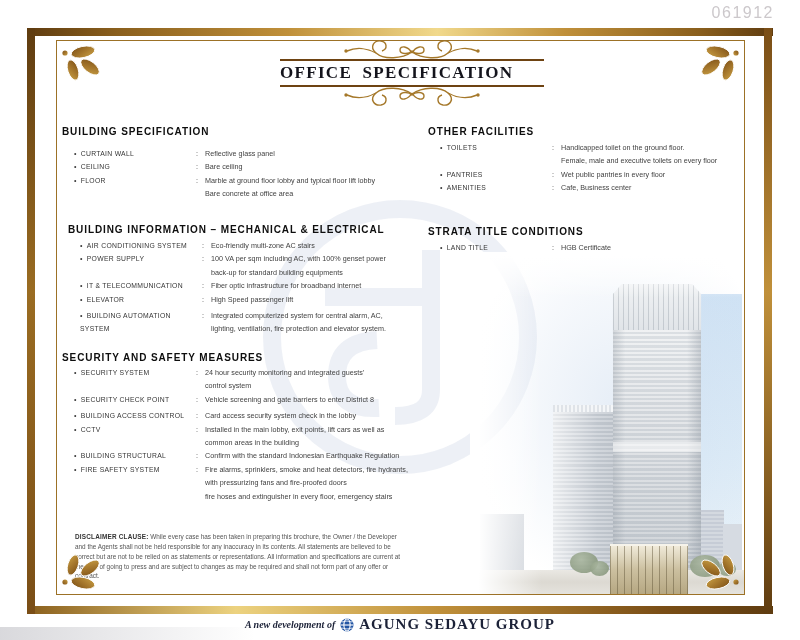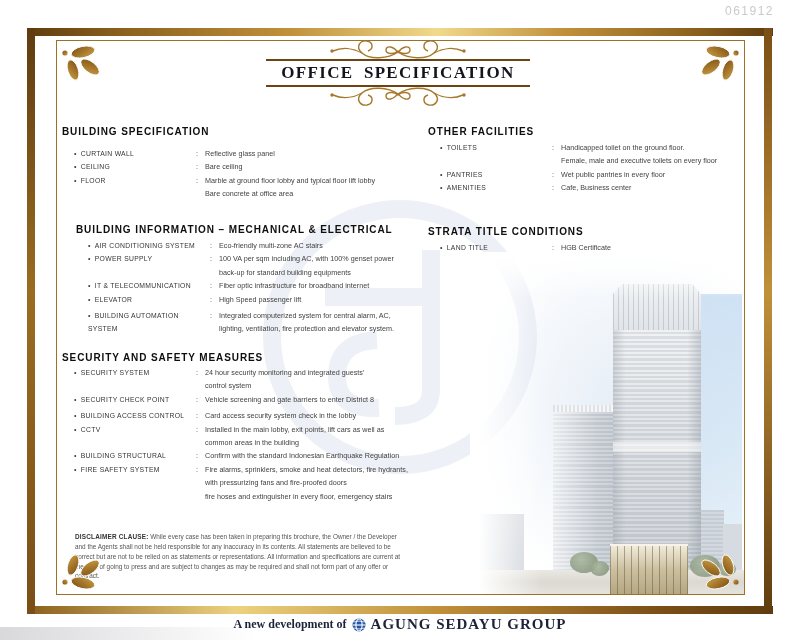--- a/index.html
+++ b/index.html
@@ -19,25 +19,25 @@
   .frame-inner{position:absolute;left:56px;top:40px;right:55px;bottom:45px;z-index:5;
     border:1.5px solid #9c7126;pointer-events:none;}
 
   
   .corner{position:absolute;width:44px;height:44px;z-index:7;}
   .c-tl{left:59px;top:43px;}
   .c-tr{right:58px;top:43px;transform:scaleX(-1);}
   .c-bl{left:59px;bottom:48px;transform:scaleY(-1);}
   .c-br{right:58px;bottom:48px;transform:scale(-1,-1);}
 
-  .page-code{position:absolute;top:4px;right:26px;font-size:12px;letter-spacing:1.5px;
+  .page-code{position:absolute;top:4px;right:26px;font-size:16px;letter-spacing:1.5px;
     color:#ccc8cb;z-index:8;}
 
   
-  .title-wrap{position:absolute;left:266px;top:38px;width:264px;height:72px;z-index:4;text-align:center;}
+  .title-wrap{position:absolute;left:280px;top:38px;width:264px;height:72px;z-index:4;text-align:left;}
   .rule{position:absolute;left:0;right:0;height:1.6px;background:#6e4312;}
   .rule-top{top:21px;} .rule-bottom{top:47px;}
   .page-title{position:absolute;top:23px;left:0;right:0;line-height:24px;
     font-family:"Liberation Serif",serif;font-weight:700;font-size:17px;
     letter-spacing:1.3px;word-spacing:5px;color:#14141c;}
   .flourish{position:absolute;left:52px;width:160px;height:22px;}
   .fl-top{top:0;} .fl-bottom{top:48px;transform:scaleY(-1);}
 
   
   .watermark{position:absolute;left:255px;top:192px;z-index:0;opacity:.55;}
@@ -57,22 +57,22 @@
   .vl{display:block;}
 
   
   .disc{position:absolute;left:75px;top:526px;width:334px;z-index:2;
     font-size:6.4px;line-height:9.7px;color:#555;}
   .disc b{color:#333;letter-spacing:.2px;}
 
   
   .footer{position:absolute;left:0;right:0;bottom:7px;z-index:8;display:flex;
     justify-content:center;align-items:center;gap:5px;}
-  .footer-prefix{font-family:"Liberation Serif",serif;font-weight:600;
-    font-size:12px;color:#1c2238;}
+  .footer-prefix{font-family:"Liberation Serif",serif;font-style:italic;font-weight:600;
+    font-size:10px;color:#1c2238;}
   .brand{font-family:"Liberation Serif",serif;font-weight:700;font-size:15px;
     letter-spacing:1px;color:#1c2238;}
 
   .scan-shadow{position:absolute;left:0;bottom:0;width:300px;height:13px;z-index:1;
     background:linear-gradient(90deg,#d2d2d6,#ffffff 85%);opacity:.85;}
 
   
   .render{position:absolute;left:470px;top:252px;width:274px;height:342px;overflow:hidden;z-index:1;}
   .render *{position:absolute;}
   .sky{left:172px;top:42px;right:2px;bottom:8px;
@@ -232,21 +232,21 @@
       <span class="lbl"><i class="blt">•</i><span>FLOOR</span></span>
       <span class="cln">:</span>
       <span class="val">
           <span class="vl">Marble at ground floor lobby and typical floor lift lobby</span>
           <span class="vl">Bare concrete at office area</span>
         </span>
     </div>
   </div>
 </section>
 
-<section class="spec-section" style="left:76px;top:224px;">
+<section class="spec-section" style="left:68px;top:224px;">
   <h2 class="heading">BUILDING INFORMATION – MECHANICAL &amp; ELECTRICAL</h2>
   <div class="items m4">
     <div class="row">
       <span class="lbl"><i class="blt">•</i><span>AIR CONDITIONING SYSTEM</span></span>
       <span class="cln">:</span>
       <span class="val">
           <span class="vl">Eco-friendly multi-zone AC stairs</span>
         </span>
     </div>
     <div class="row">

